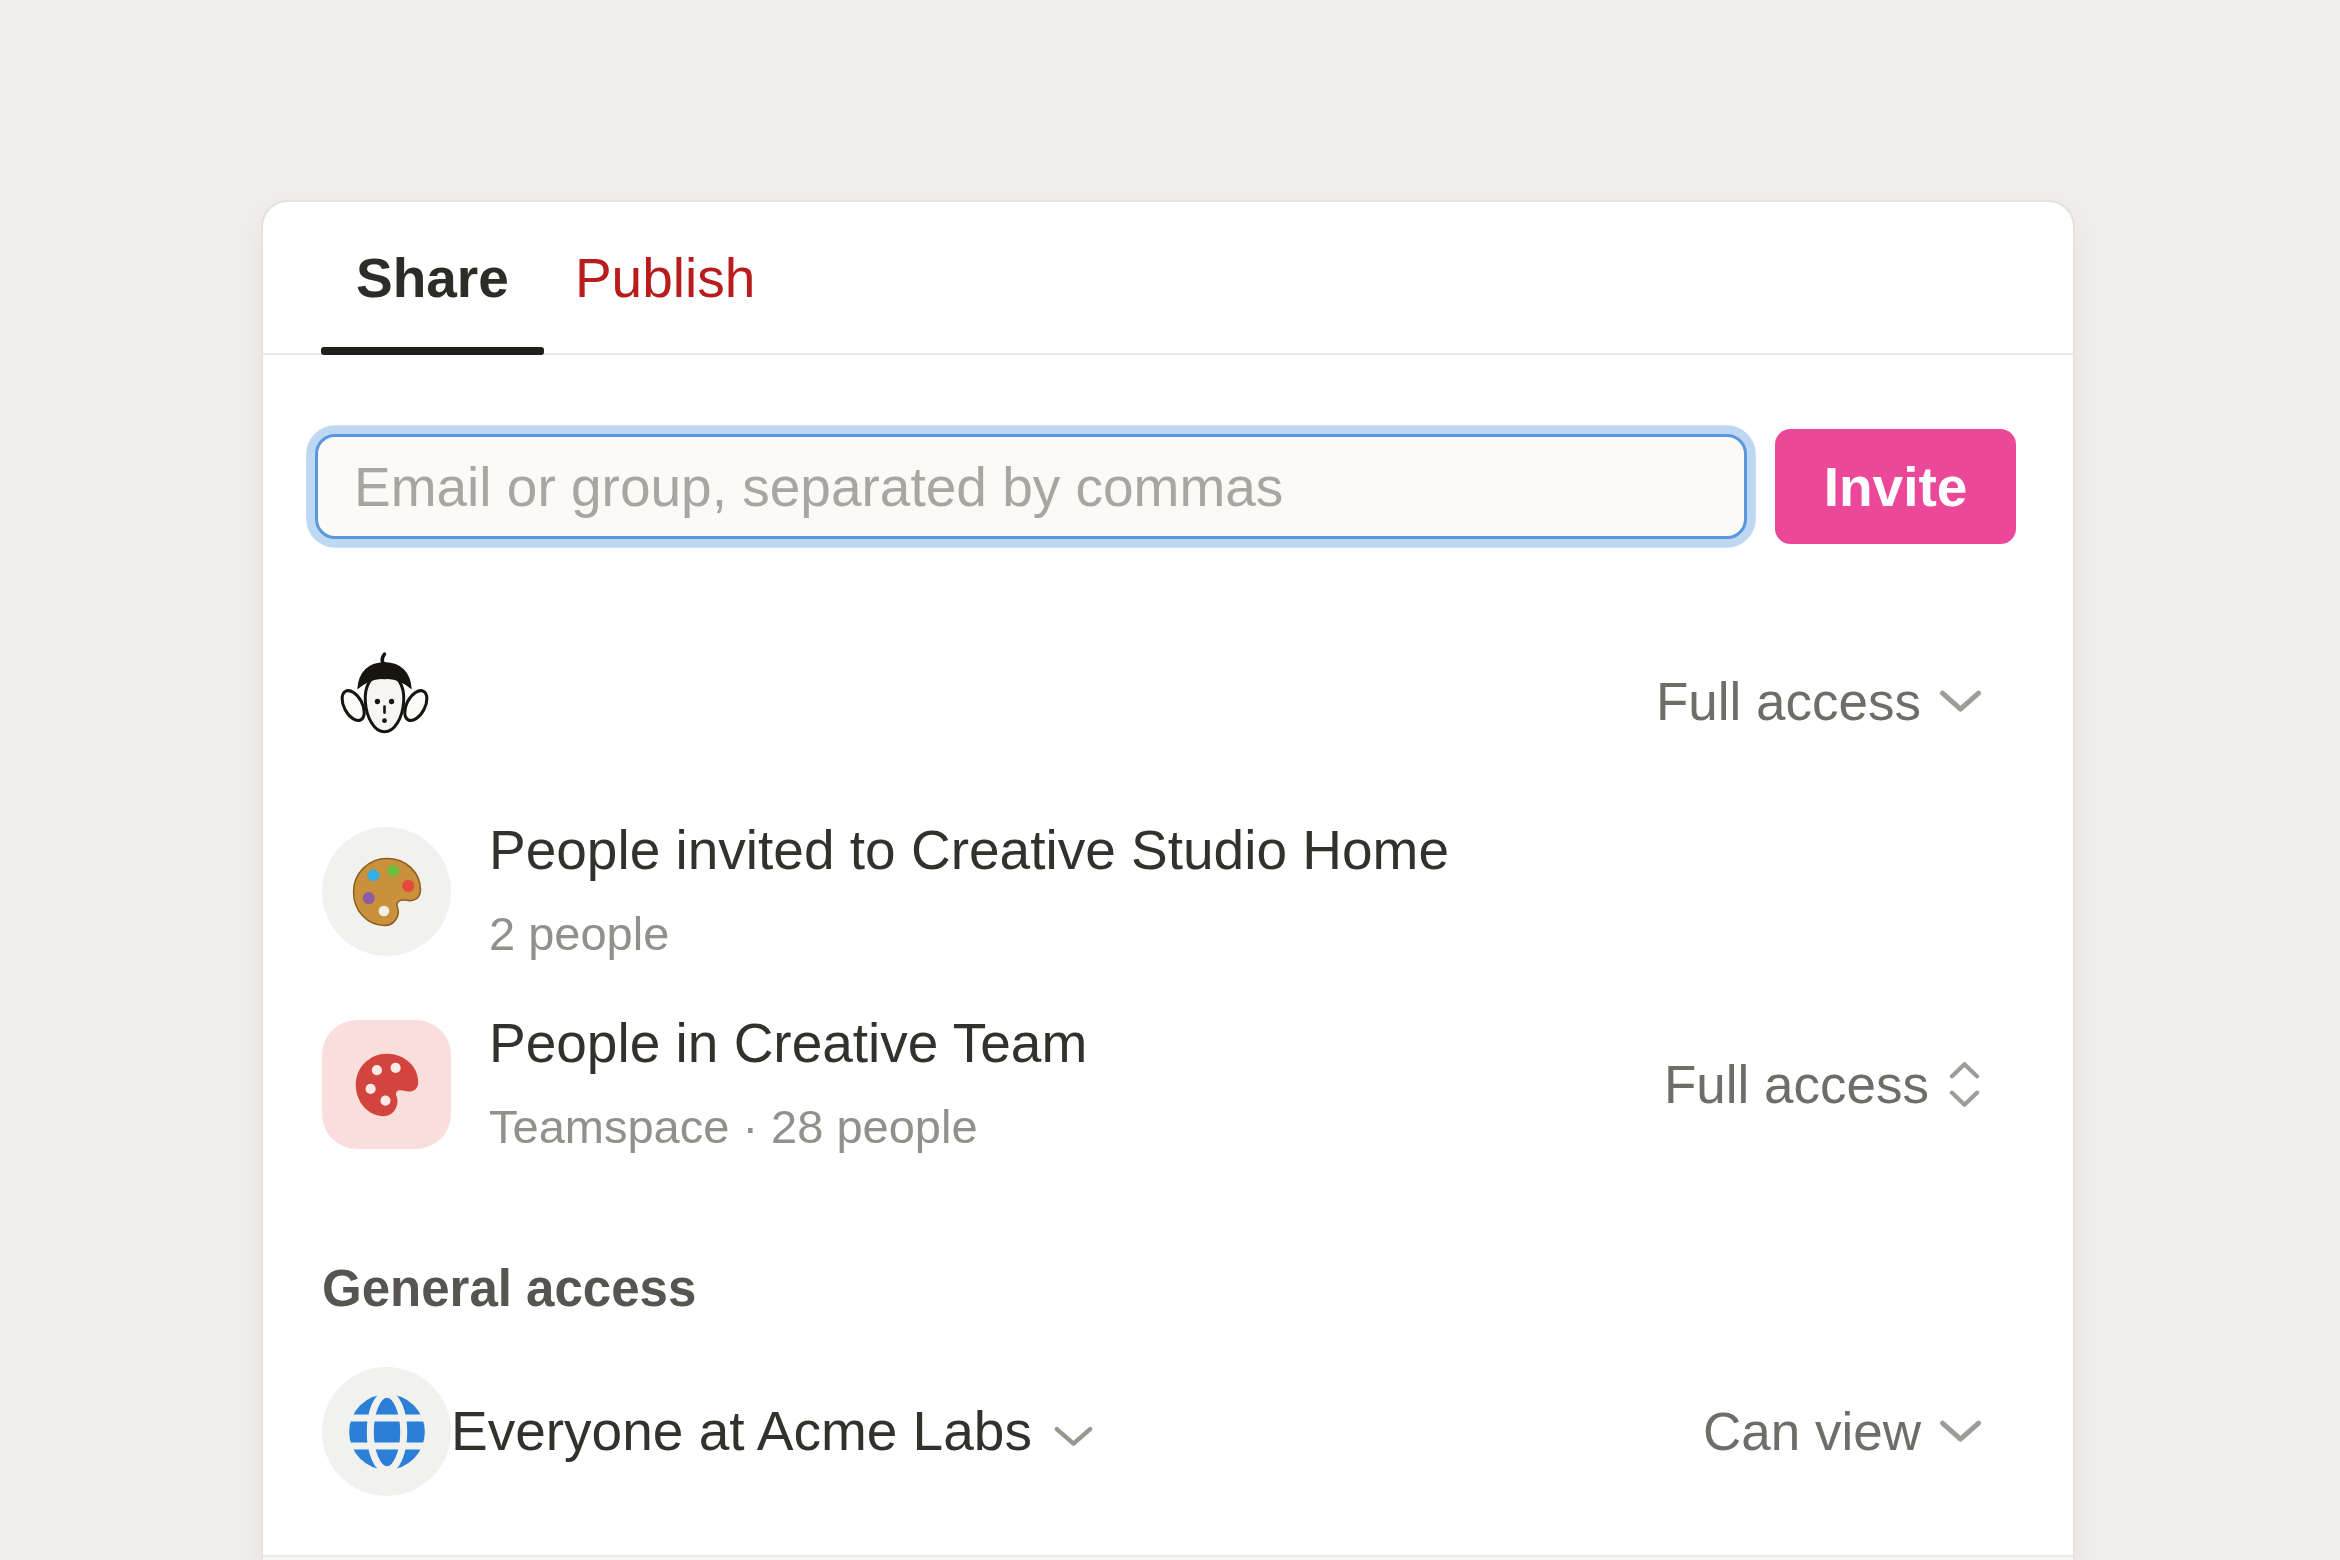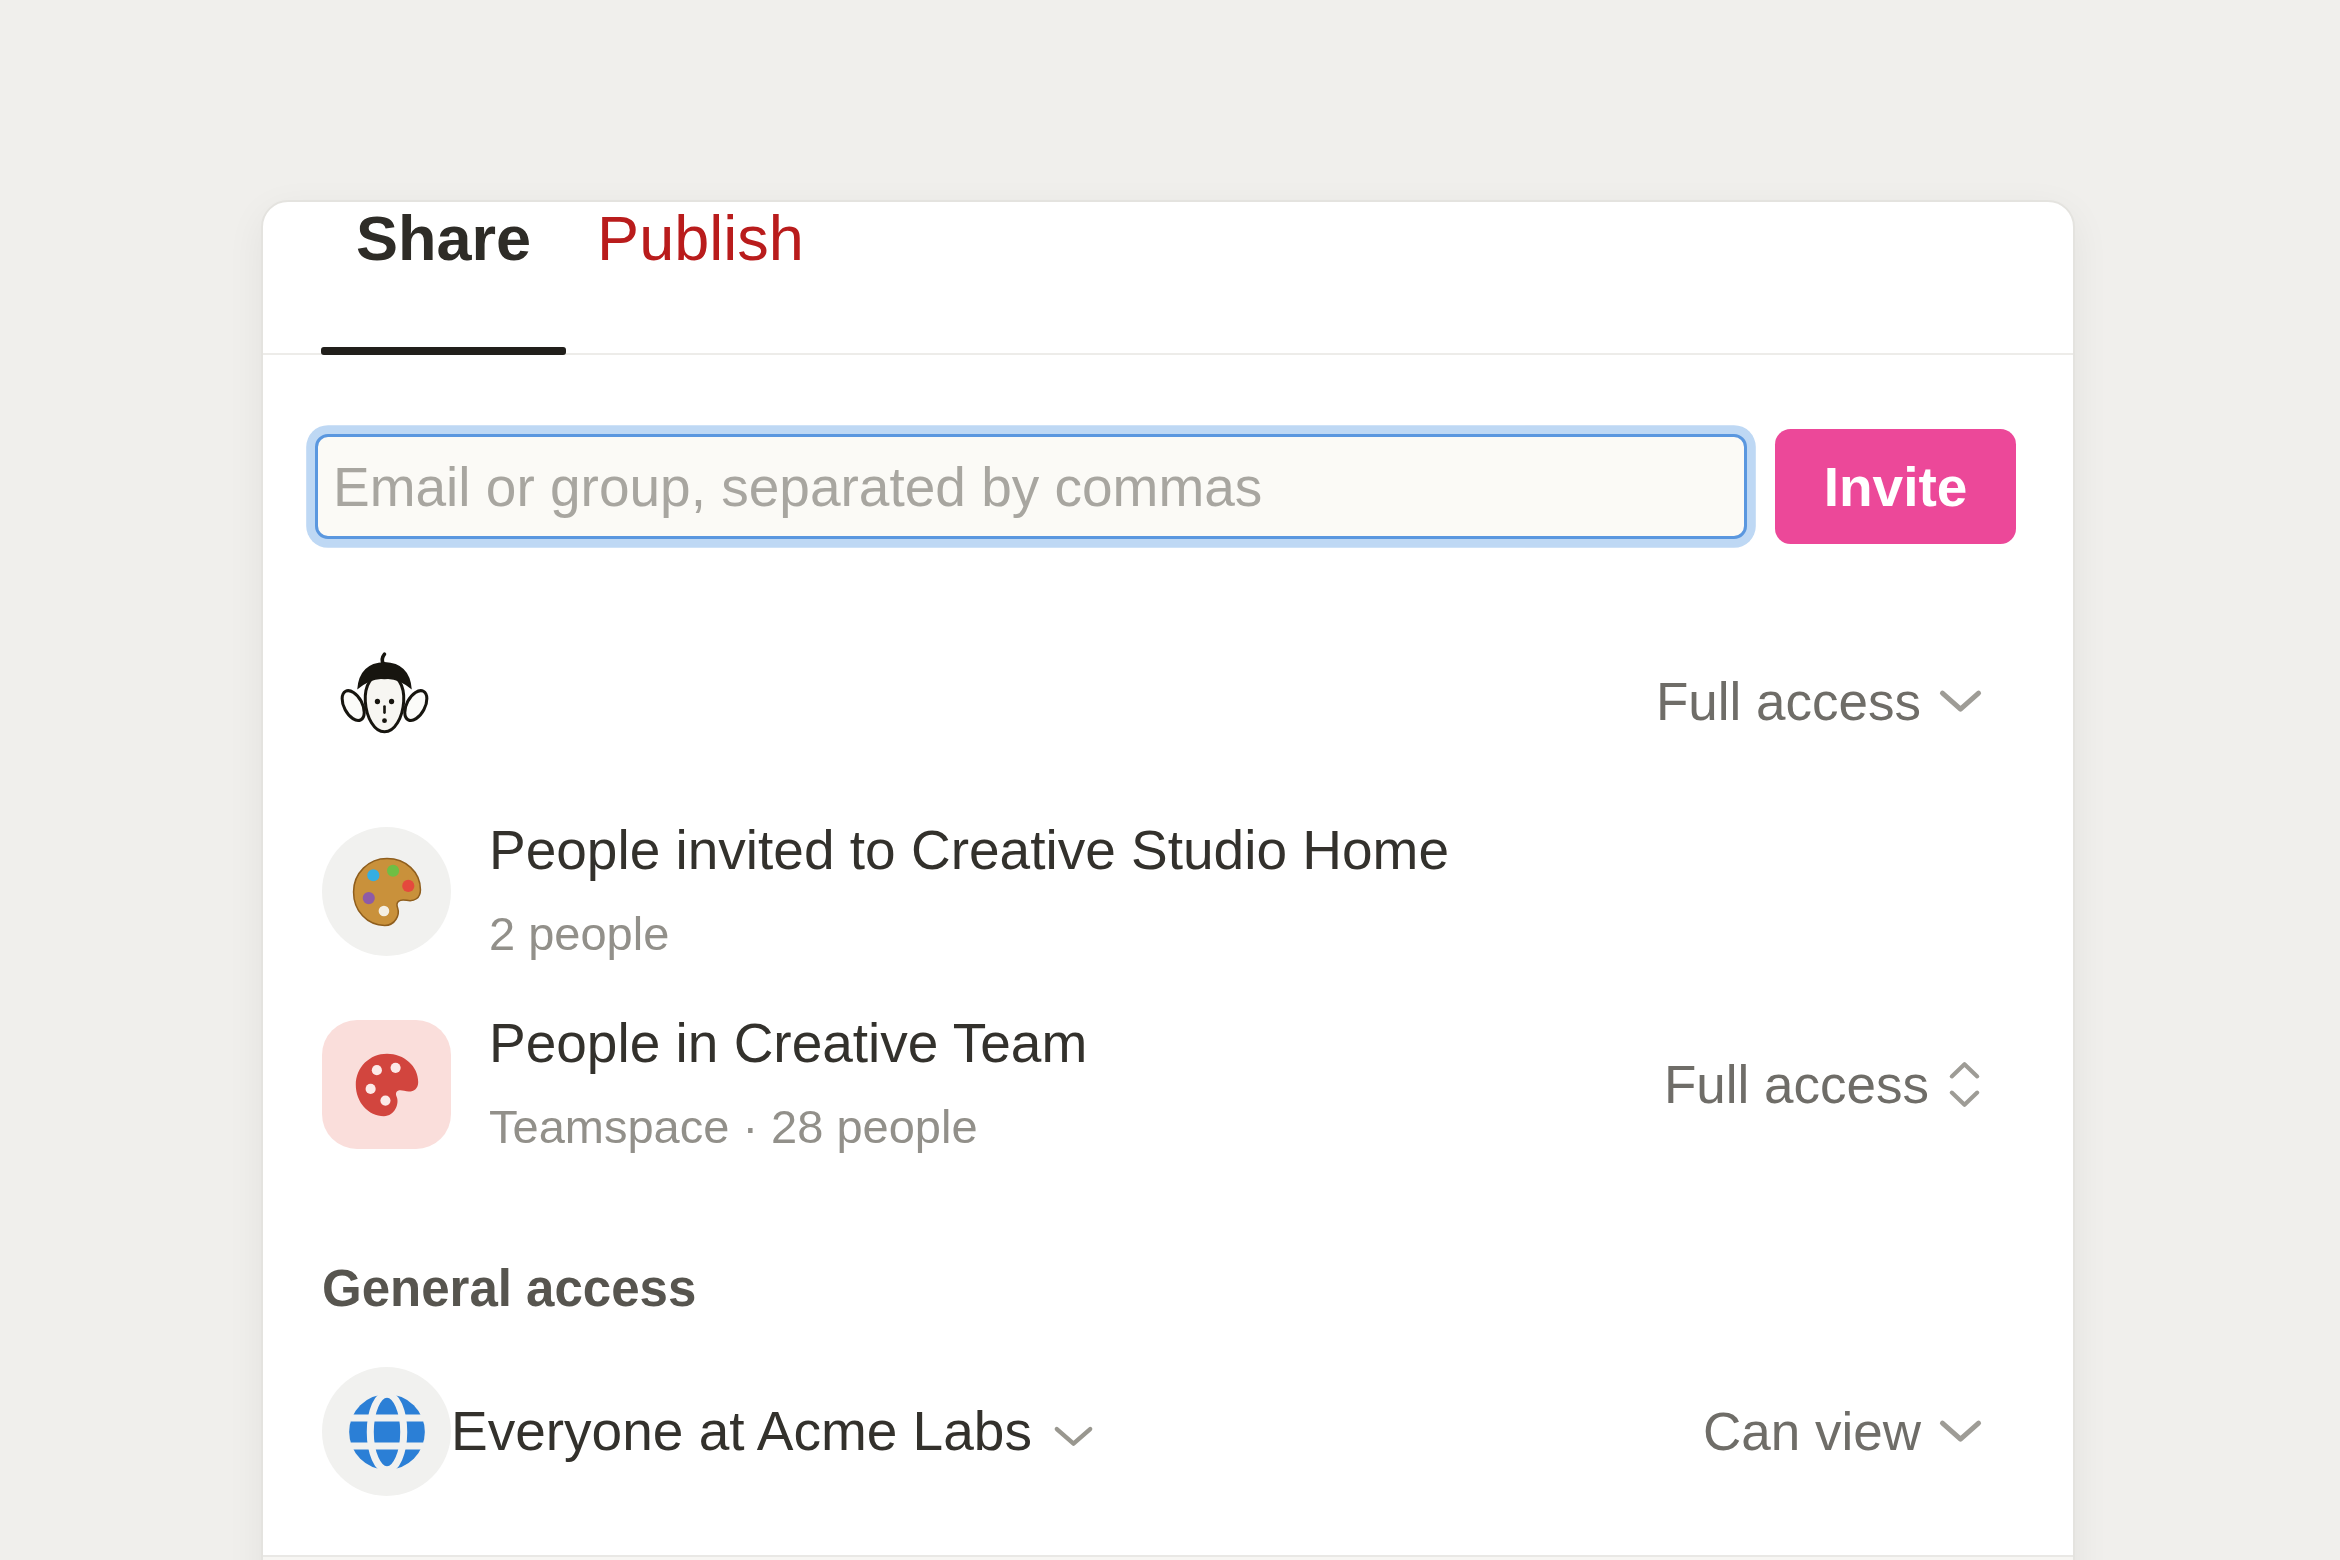--- a/index.html
+++ b/index.html
@@ -22,45 +22,45 @@
   }
   
   .tabs {
     position: absolute; left: 0; top: 0; right: 0; height: 153px;
     border-bottom: 2px solid #EDECE9;
     display: flex; align-items: stretch;
     padding-left: 58px;
   }
   .tab {
     position: relative;
-    display: flex; align-items: flex-start;
+    display: flex; align-items: center;
     padding: 0 35px;
-    font-size: 63px;
+    font-size: 55px;
     cursor: pointer;
   }
   .tab.active { color: #2E2C27; font-weight: 600; }
   .tab.active::after {
     content: "";
     position: absolute; left: 0; right: 0; bottom: -2px;
     height: 7.8px; background: #211F1B; border-radius: 2.9px;
   }
   .tab.inactive { color: #b91c1c; font-weight: 500; padding-left: 31px; }
   
   .invite-row {
     position: absolute; top: 221px; left: 52px; right: 57px;
     height: 127px;
     display: flex; align-items: center;
   }
   .email-input {
     flex: 1; height: 105px;
     background: #FBFAF6;
     border: 3.9px solid #5A97DF;
     box-shadow: 0 0 0 8.8px #BED8F4;
-    border-radius: 13px;
-    padding: 0 15px;
+    border-radius: 20px;
+    padding: 0 36px;
     font-family: inherit;
     font-size: 55px;
     color: #55534E;
     outline: none;
   }
   .email-input::placeholder { color: #A8A6A0; }
   .invite-btn {
     width: 241px; height: 115px;
     margin-left: 28px;
     background: #ec4899;

